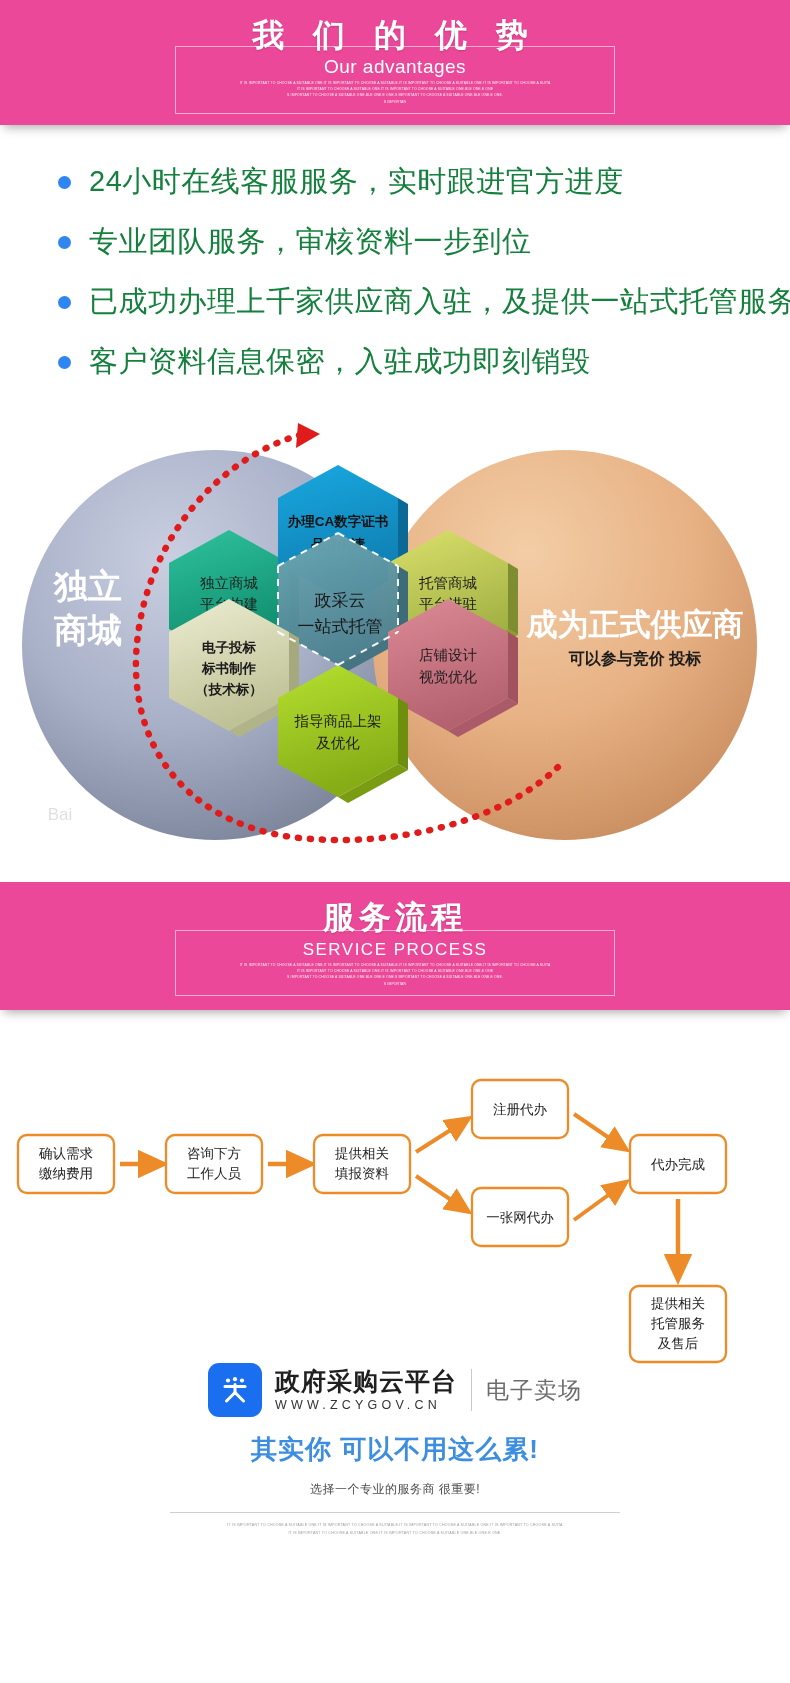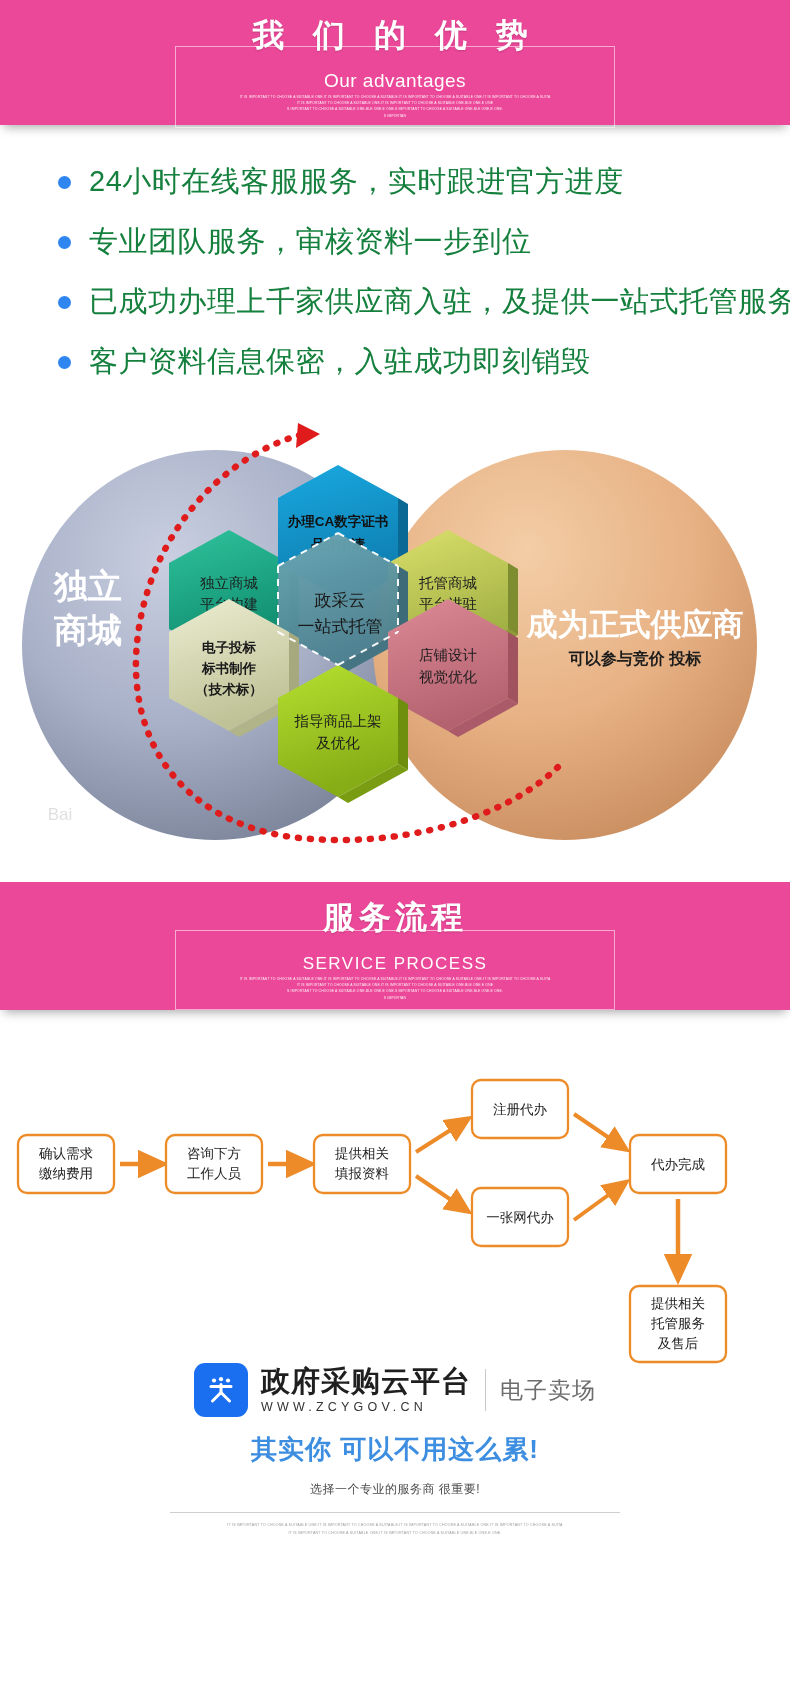--- a/index.html
+++ b/index.html
@@ -15,21 +15,21 @@
     position:absolute; left:0; width:790px;
     background:#ec4899; color:#fff; text-align:center;
     box-shadow:0 6px 10px -4px rgba(0,0,0,.35);
   }
   .banner-title {
     font-size:32px; font-weight:bold; letter-spacing:10px;
     padding-top:14px; text-shadow:0 1px 2px rgba(0,0,0,.18);
   }
   .banner-sub {
     font-size:19px; font-weight:normal; letter-spacing:.5px;
-    margin-top:16px; margin-bottom:2px;
+    margin-top:2px; margin-bottom:2px;
   }
   .banner-frame {
     position:relative; width:440px; margin:0 auto;
     border:1px solid rgba(255,255,255,.55);
     padding:7px 10px 8px 10px;
   }
   .banner-micro {
     font-size:3.4px; line-height:6.2px; letter-spacing:.15px;
     color:rgba(255,255,255,.92); transform:scale(1,1);
   }
@@ -67,21 +67,21 @@
   
   #logo-row {
     position:absolute; top:1355px; left:0; width:790px; height:70px;
     display:flex; align-items:center; justify-content:center;
   }
   .logo-mark {
     width:54px; height:54px; border-radius:11px; background:#1a6ff0;
     display:flex; align-items:center; justify-content:center; margin-right:13px;
   }
   .logo-words { display:flex; flex-direction:column; justify-content:center; }
-  .logo-cn { font-size:29px; font-weight:bold; color:#1f1f1f; letter-spacing:1px; line-height:1.06; }
+  .logo-cn { font-size:25px; font-weight:bold; color:#1f1f1f; letter-spacing:1px; line-height:1.06; }
   .logo-url { font-size:12.5px; color:#333; letter-spacing:4.2px; margin-top:3px; }
   .logo-divider { width:1px; height:42px; background:#c9c9c9; margin:0 14px; }
   .logo-tag { font-size:23px; color:#6d6d6d; letter-spacing:1px; }
 
   
   #footer { position:absolute; top:1432px; left:0; width:790px; text-align:center; }
   .footer-main {
     font-size:26px; color:#3d8ee0; font-weight:bold; letter-spacing:1px;
   }
   .footer-main .seg2 { color:#3d8ee0; }

